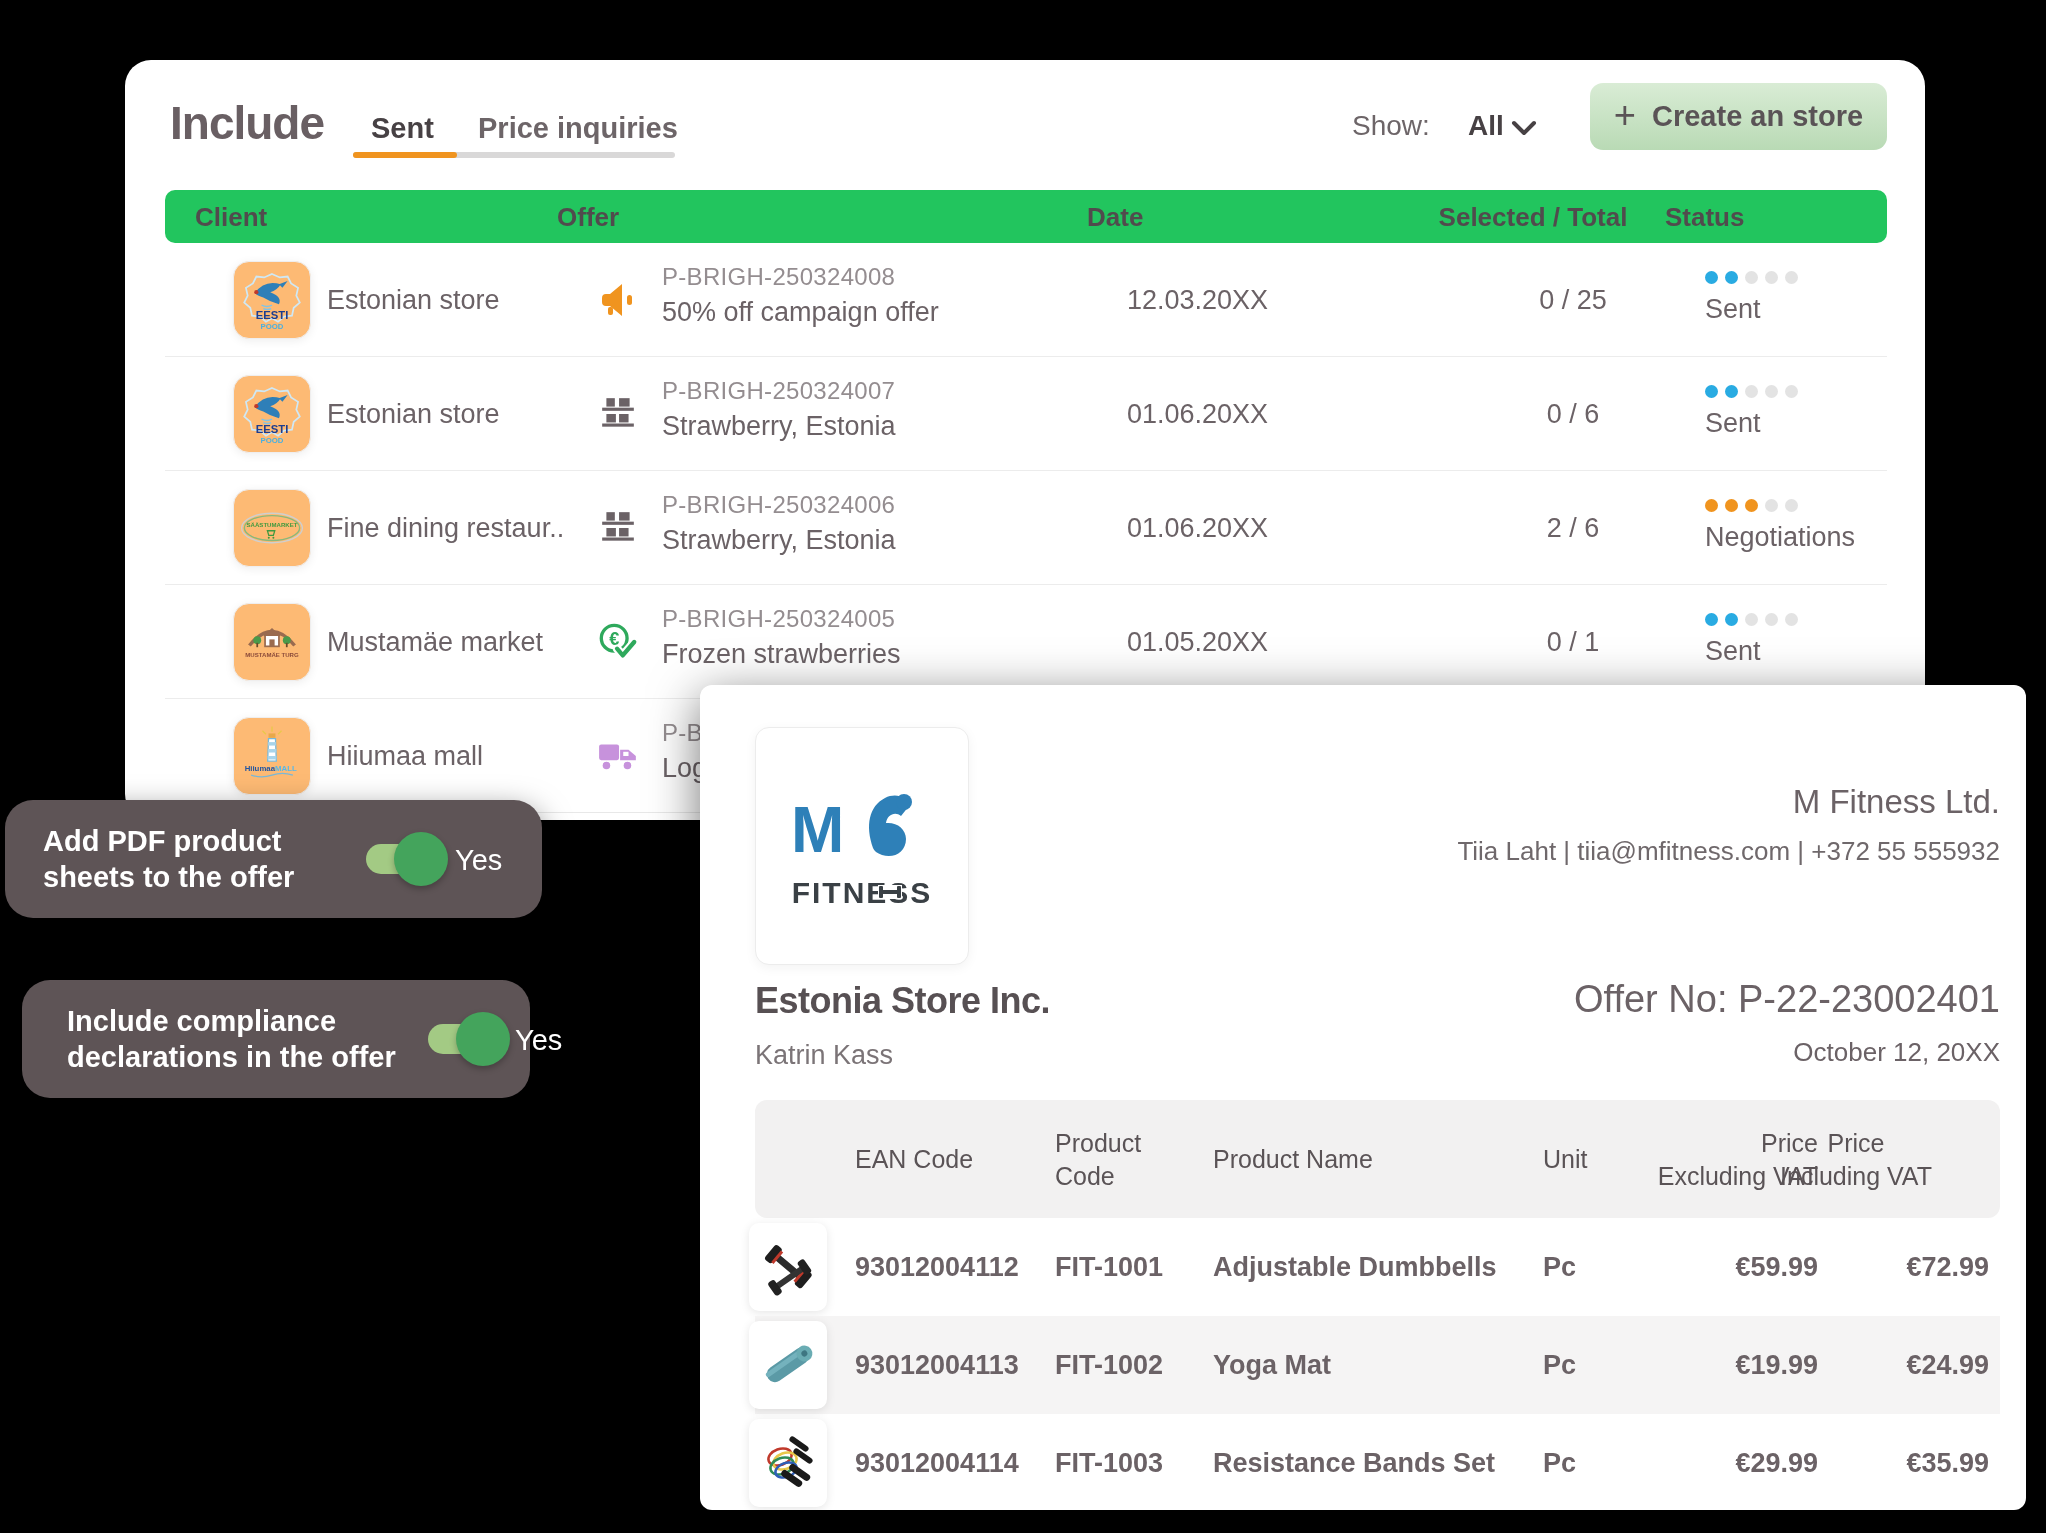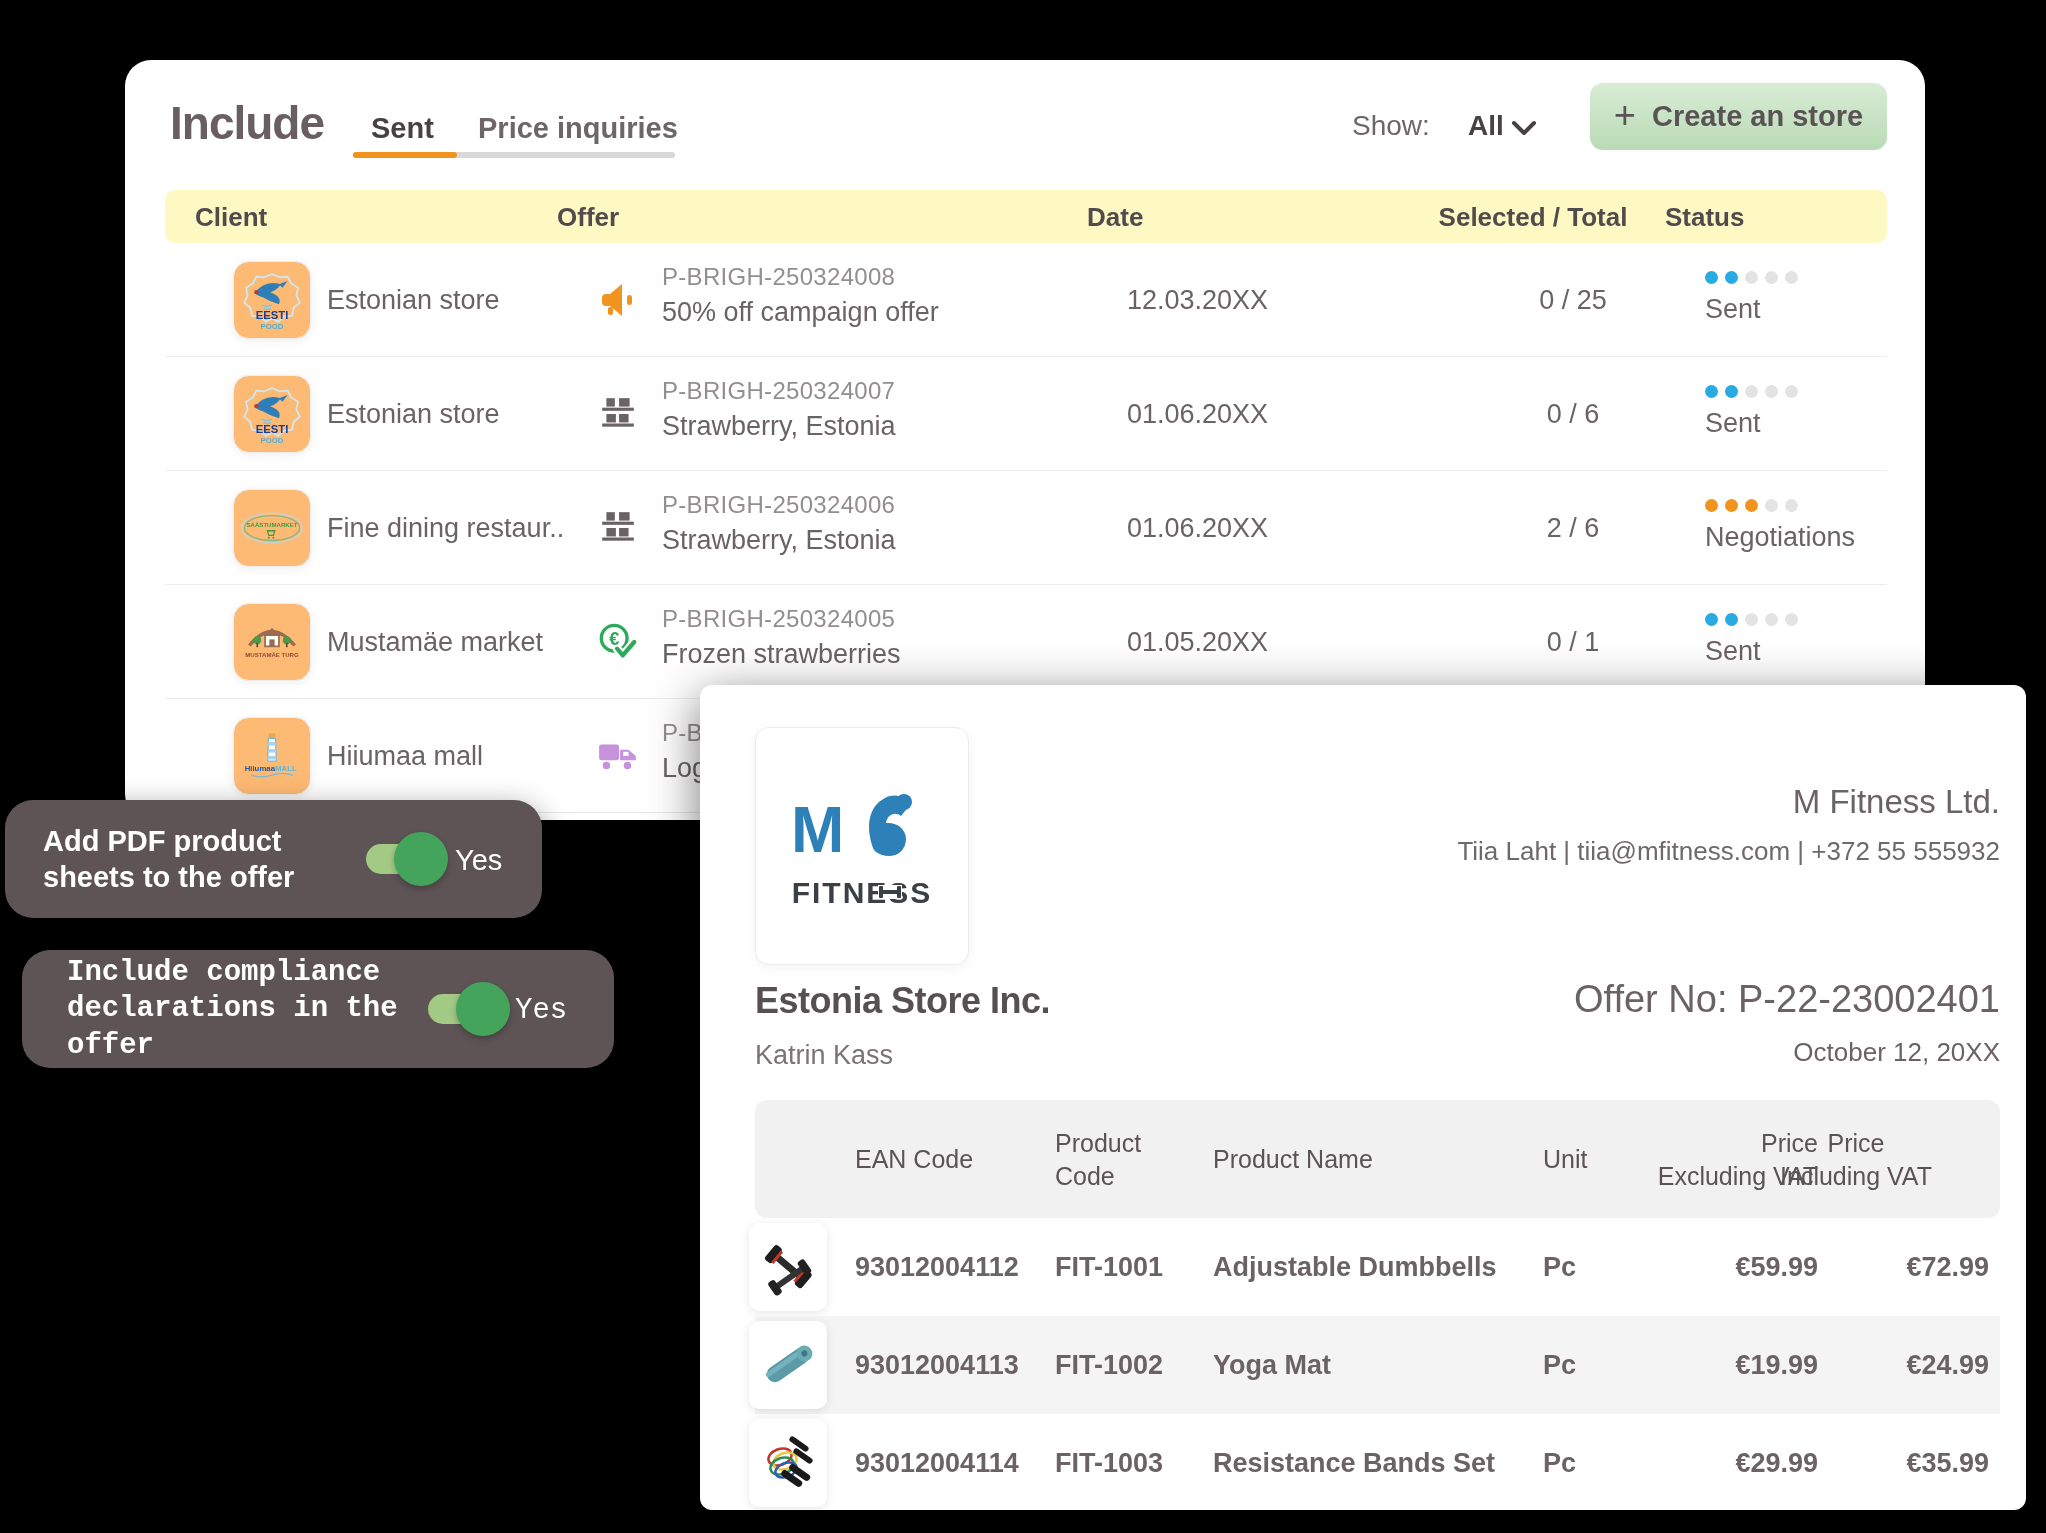--- a/index.html
+++ b/index.html
@@ -28,21 +28,21 @@
   .show-chevron{left:1386px;top:60px;}
   .create-btn{
     left:1465px;top:23px;width:297px;height:67px;border-radius:13px;
     background:linear-gradient(180deg,#d9ecd5 0%,#b9dab5 100%);
     display:flex;align-items:center;justify-content:center;gap:16px;cursor:pointer;
   }
   .create-btn .plus{font-size:38px;font-weight:400;color:#5a5356;line-height:1;margin-top:-4px;}
   .create-btn .lbl{font-size:29px;font-weight:600;color:#5a5356;}
 
   .thead{
-    left:40px;top:130px;width:1722px;height:53px;background:#fef9c3;border-radius:10px;
+    left:40px;top:130px;width:1722px;height:53px;background:#22c55e;border-radius:10px;
     font-size:26px;font-weight:600;color:#514b4d;
   }
   .thead .th{top:50%;transform:translateY(-50%);}
   .th-client{left:30px;} .th-offer{left:392px;} .th-date{left:922px;}
   .th-seltotal{left:1268px;width:200px;text-align:center;}
   .th-status{left:1500px;}
 
   .rows{left:40px;top:183px;width:1722px;}
   .row{position:relative;height:113px;border-bottom:1px solid #ececec;}
   .logo-card{
@@ -60,21 +60,21 @@
   .status-dots{display:flex;gap:7px;}
   .dot{width:13px;height:13px;border-radius:50%;display:inline-block;}
   .status-label{margin-top:10px;font-size:27px;color:#6b6266;}
 
   
   .toggle-card{
     background:#5e5456;border-radius:28px;z-index:3;
     box-shadow:0 10px 30px rgba(0,0,0,.5);
   }
   #toggle1{left:5px;top:800px;width:537px;height:118px;}
-  #toggle2{left:22px;top:950px;width:592px;height:118px;font-family:Liberation Mono, monospace;}
+  #toggle2{left:22px;top:980px;width:508px;height:118px;}
   .toggle-label{position:absolute;top:50%;transform:translateY(-50%);font-size:29px;font-weight:700;color:#fff;line-height:1.25;}
   #toggle1 .toggle-label{left:38px;width:280px;}
   #toggle2 .toggle-label{left:45px;width:340px;}
   .switch{position:absolute;width:74px;height:30px;border-radius:15px;background:#a3ca84;top:44px;cursor:pointer;}
   .switch .knob{
     position:absolute;right:-8px;top:50%;transform:translateY(-50%);
     width:54px;height:54px;border-radius:50%;background:#44a45c;
     box-shadow:0 3px 6px rgba(0,0,0,.25);
   }
   #toggle1 .switch{left:361px;} #toggle2 .switch{left:406px;}

